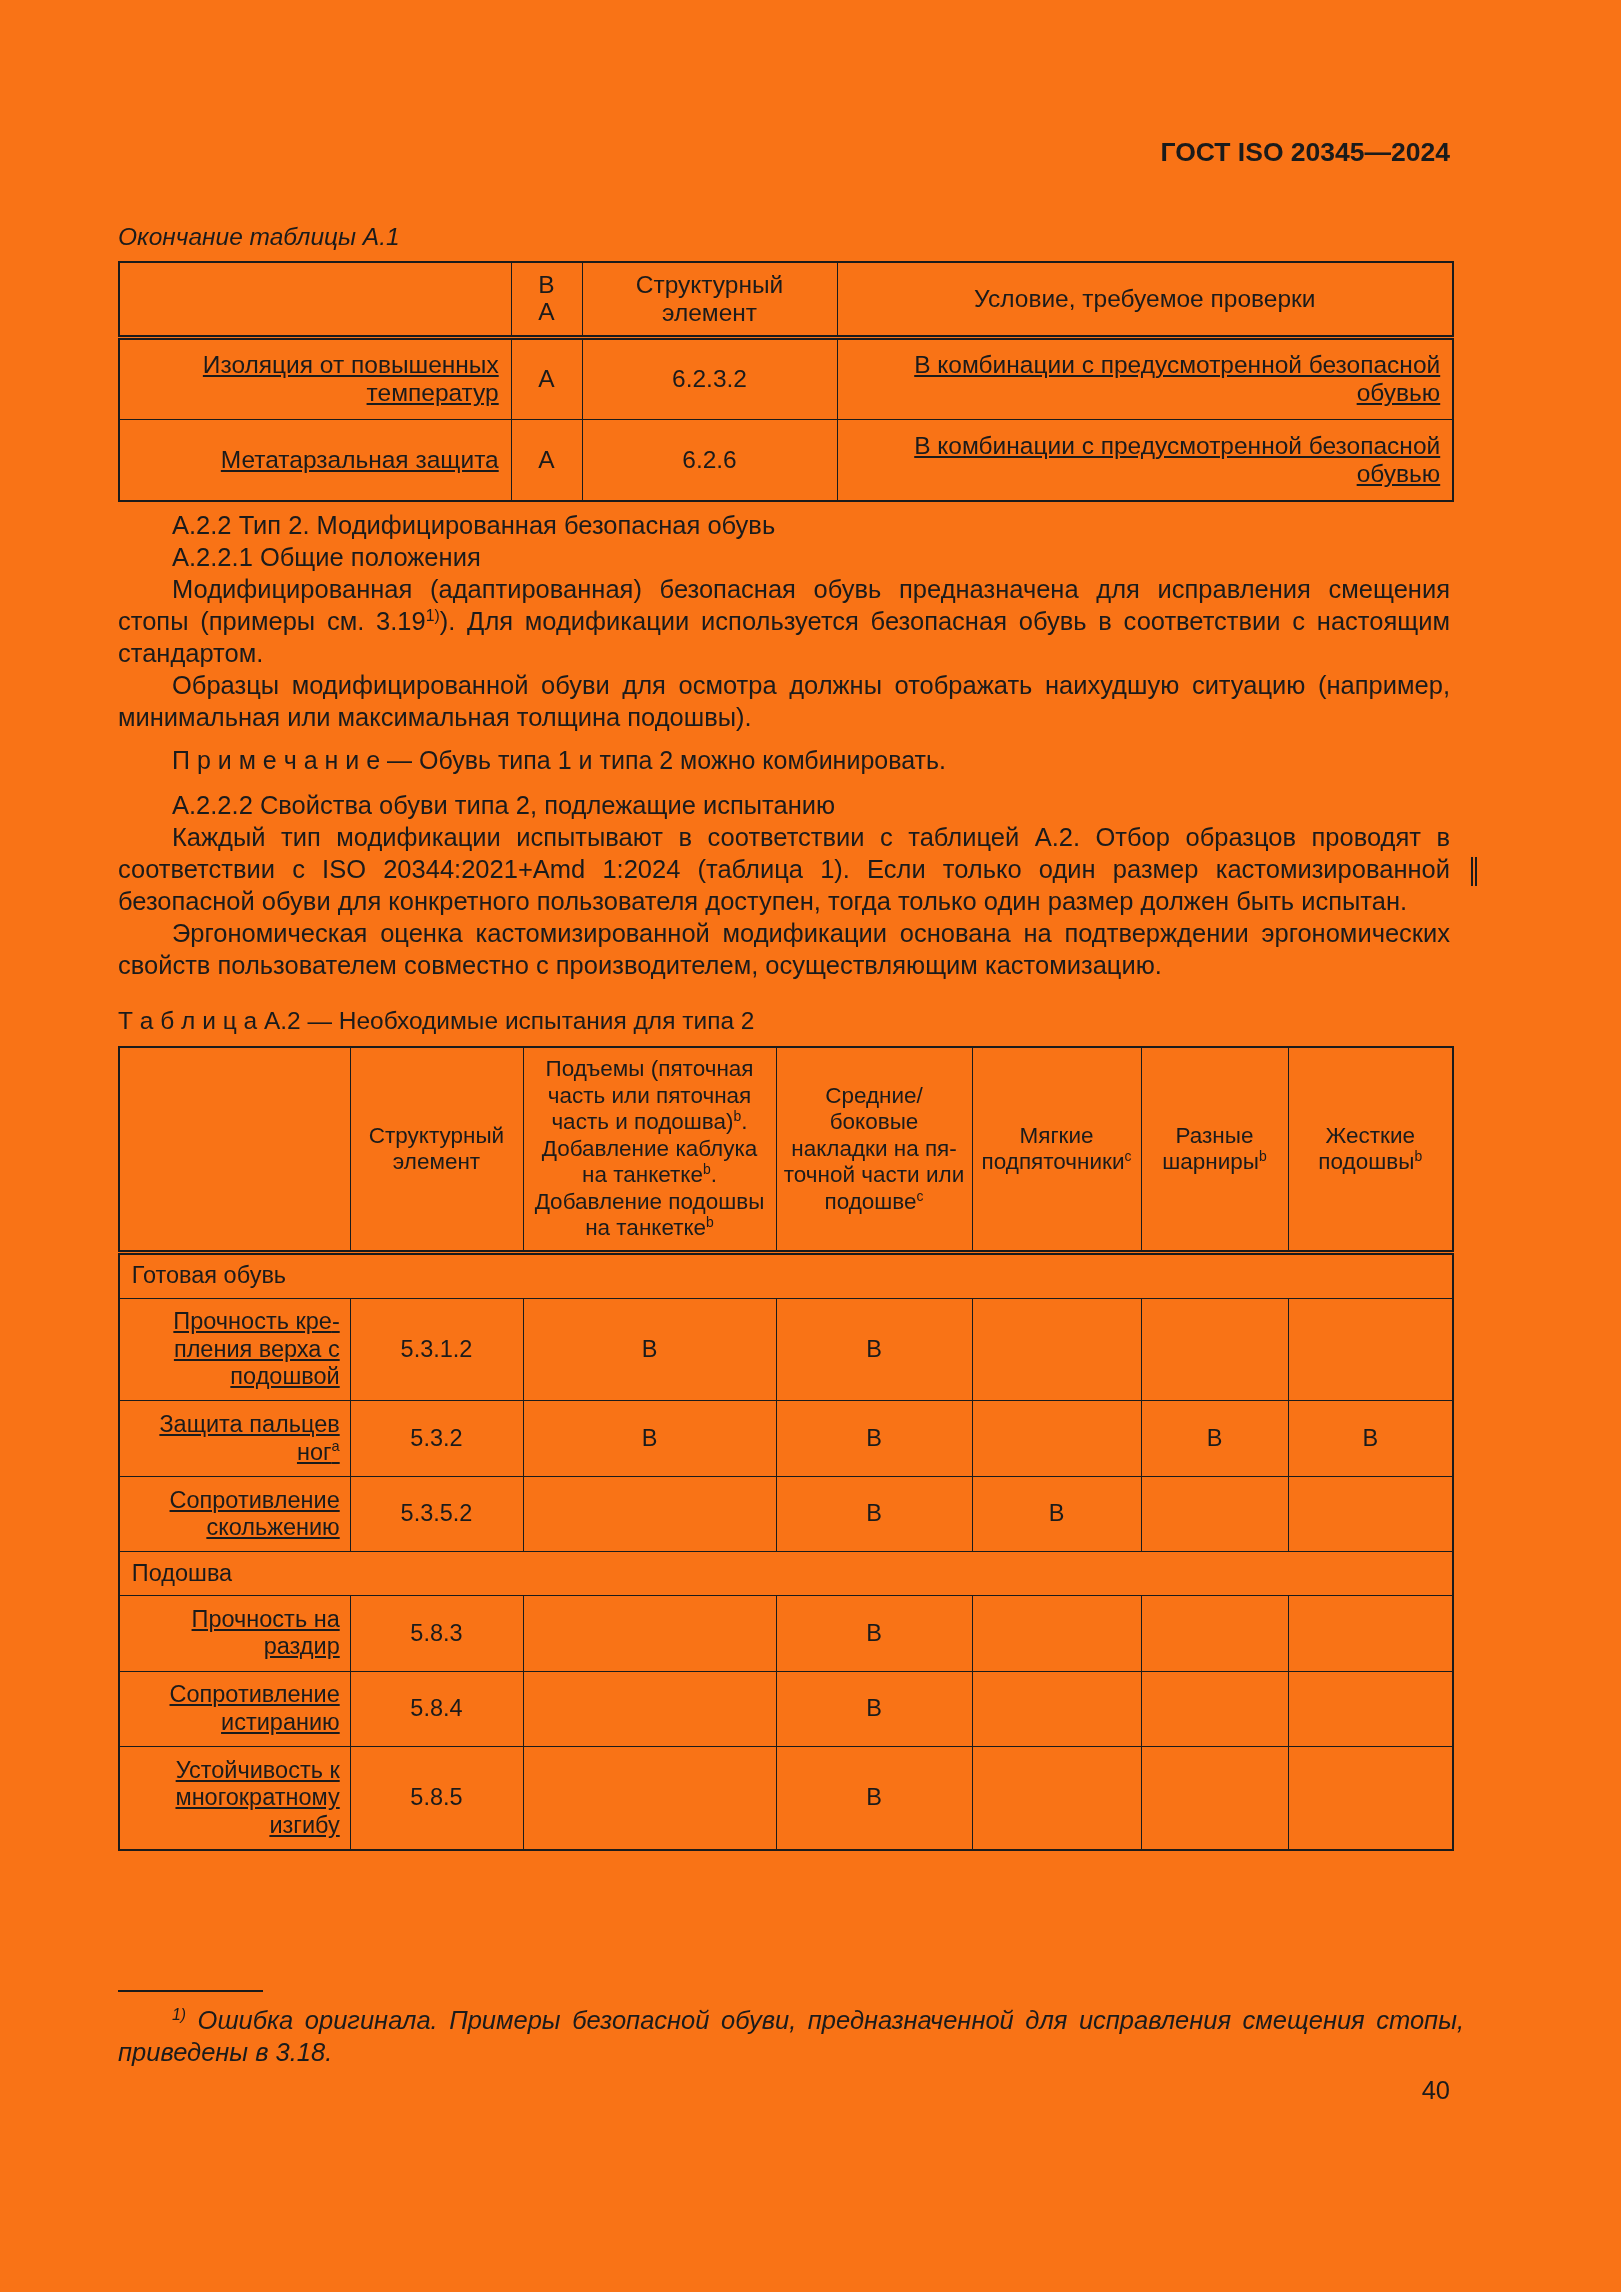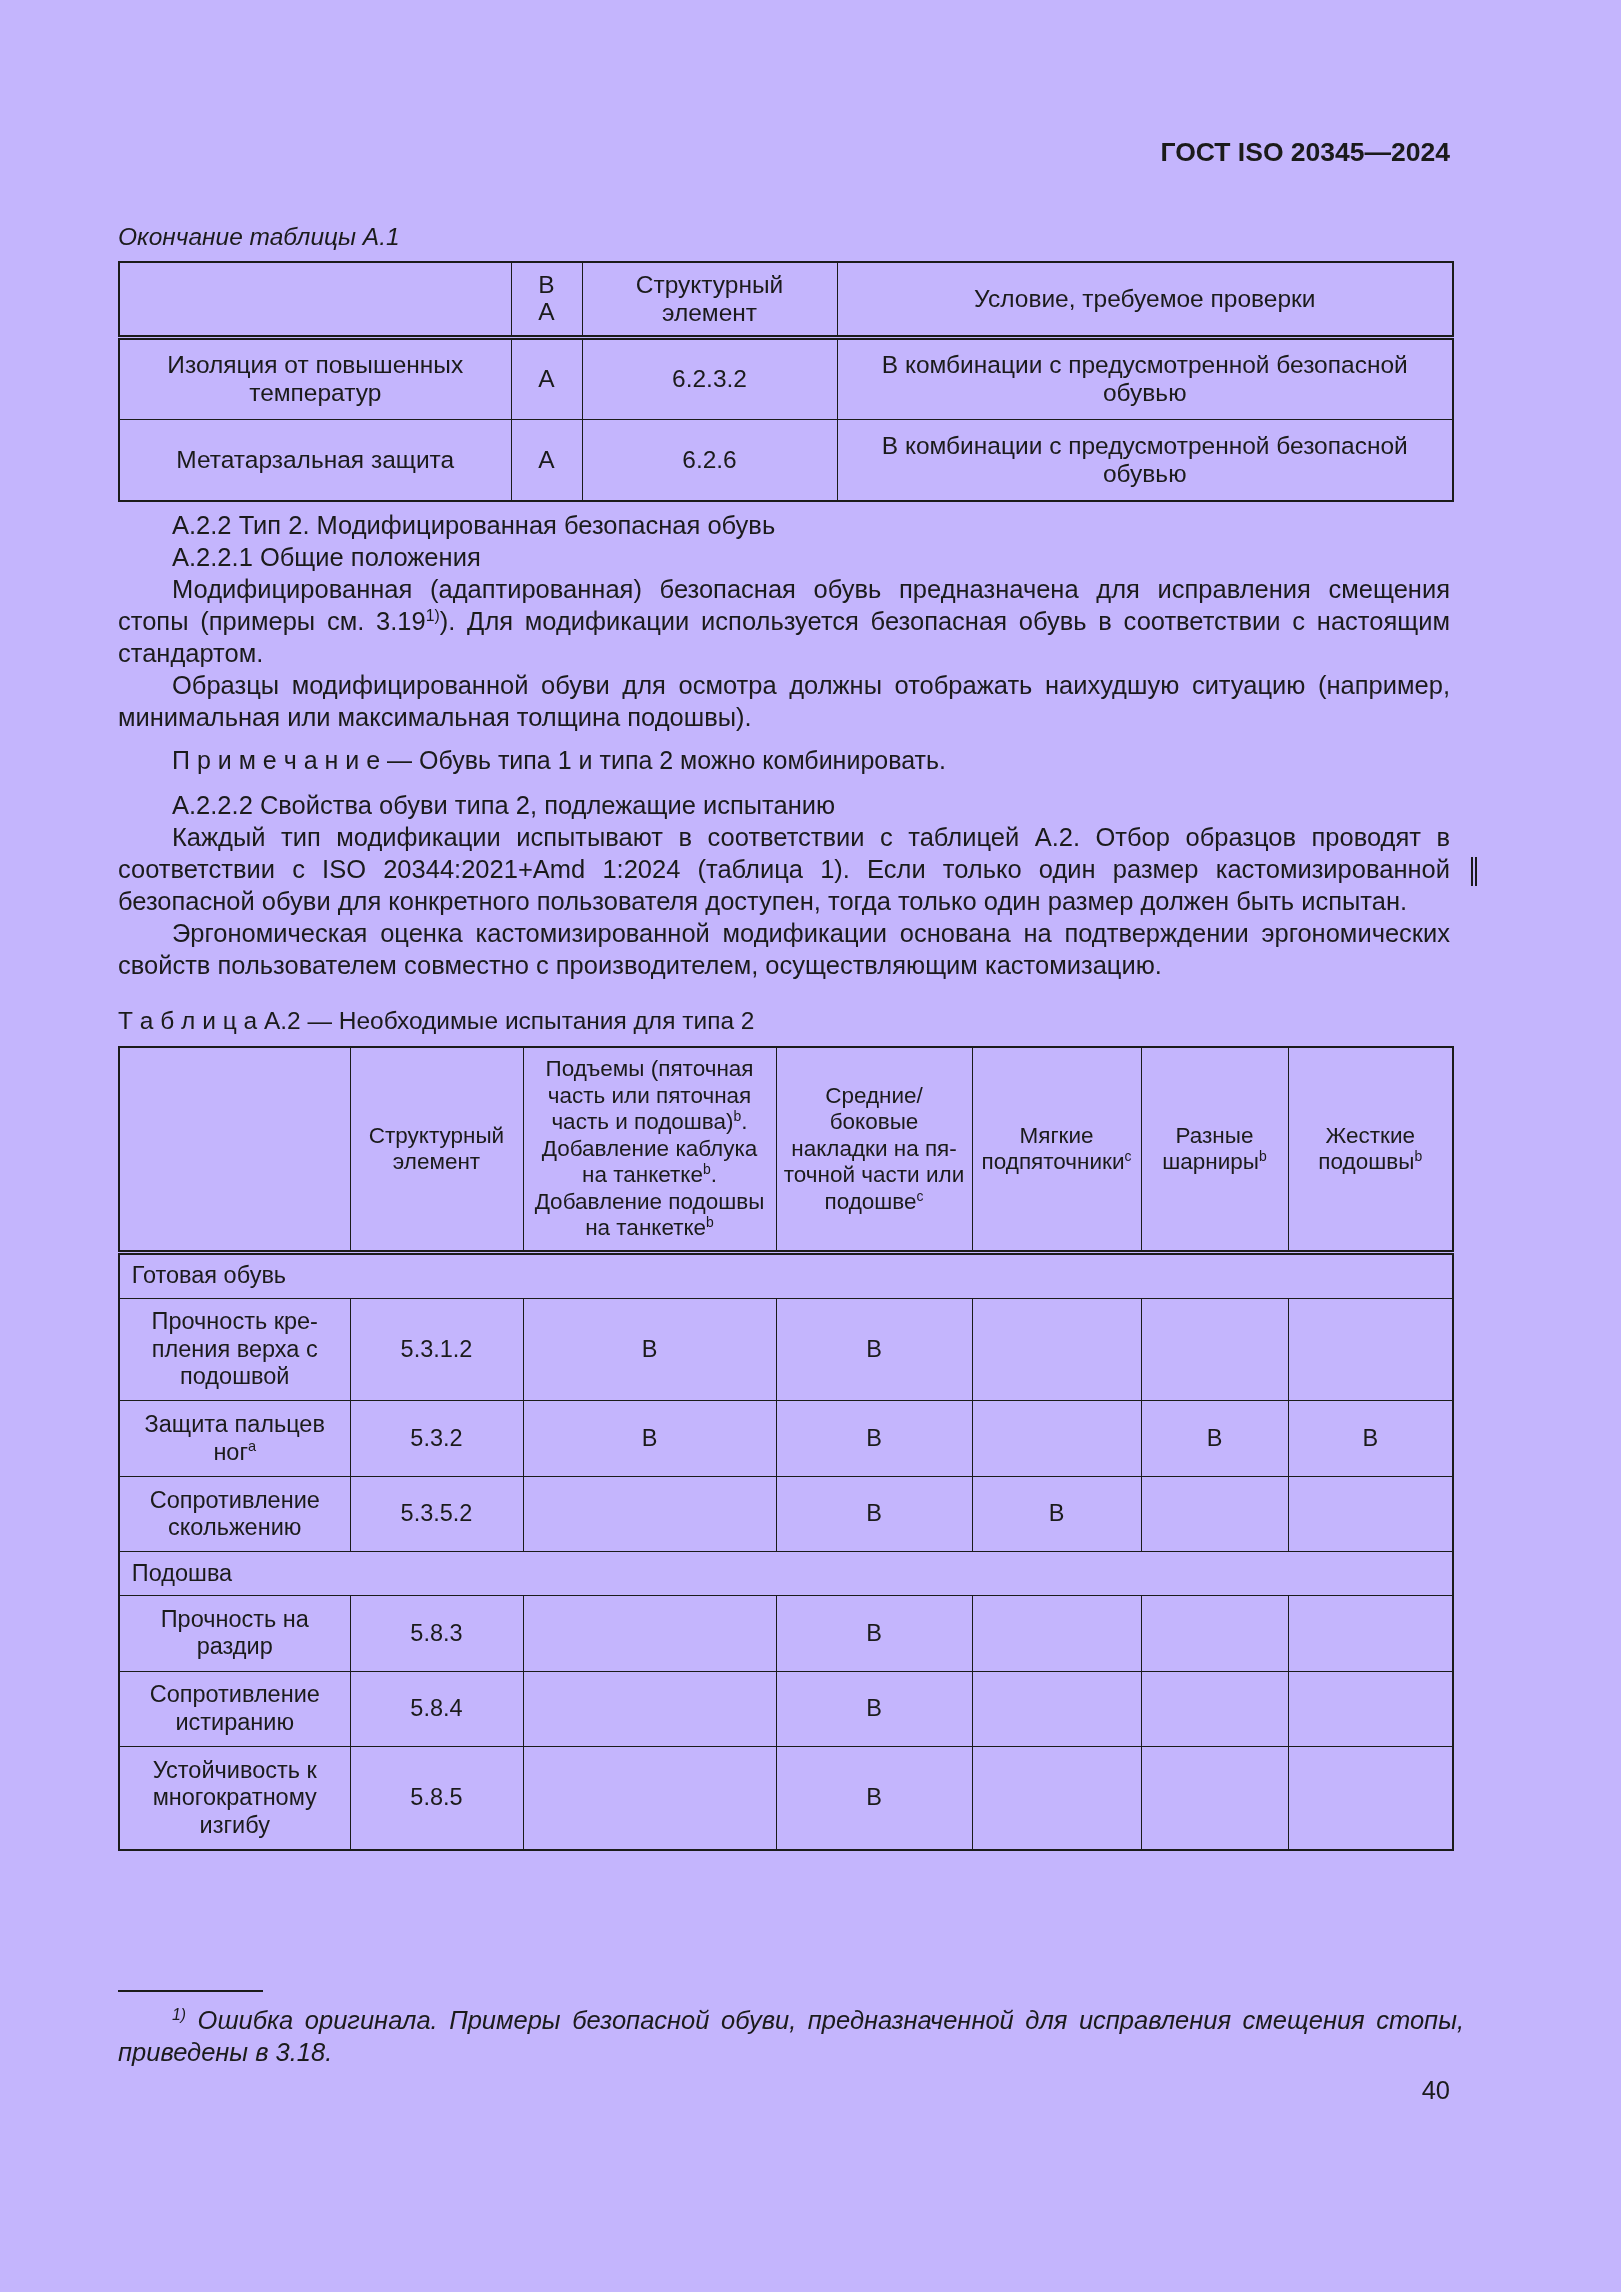--- a/index.html
+++ b/index.html
@@ -7,21 +7,21 @@
   body {
     width:1621px; height:2293px;
     font-family:"Liberation Sans", sans-serif;
     color:#1b1b1b;
     position:relative;
   }
   .page {
     position:relative;
     width:1621px; height:2293px;
     padding:137px 171px 0 118px;
-    background:#c4b5fd;
+    background:#f97316;
   }
   .running-header {
     text-align:right;
     font-weight:bold;
     font-size:26.5px;
     line-height:31px;
     margin-bottom:55px;
   }
   .tbl-cont-caption {
     font-style:italic;
@@ -41,21 +41,21 @@
     font-weight:normal;
   }
   table.gost thead th { border-bottom:5.9px double #1b1b1b; text-align:center; }
   table.a1 { font-size:24.5px; line-height:28px; }
   table.a1 th { padding:7.8px 9.8px; }
   table.a1 td { padding:11.8px 11.8px; }
   table.a1 .ba-head { white-space:pre-line; line-height:26.5px; }
   table.a2 { font-size:23.5px; line-height:27.4px; }
   table.a2 thead th { font-size:22.5px; line-height:26.5px; padding:7.8px 5.9px; }
   table.a2 td { padding:9.8px 9.8px; }
-  td.cell-name { text-align:center; }
+  td.cell-name { text-align:right;text-decoration:underline; }
   td.cell-center, th.cell-center { text-align:center; }
   tr.section-row td { text-align:left; padding:7.8px 11.8px; height:43px; }
   td.note-cell { text-align:left; padding:9.8px 11.8px 11.8px 93px; line-height:29px; }
   
   .bodytext { font-size:25.5px; line-height:32px; }
   p.para { text-align:justify; text-indent:54px; }
   p.head-bold { font-weight:normal; text-indent:54px;margin-top:7px; }
   p.head-plain { text-indent:54px; }
   p.note-para { font-size:25px; line-height:29px; text-indent:54px; margin:13.7px 0 13.7px 0; }
   .mt-section { margin-top:29px; }

